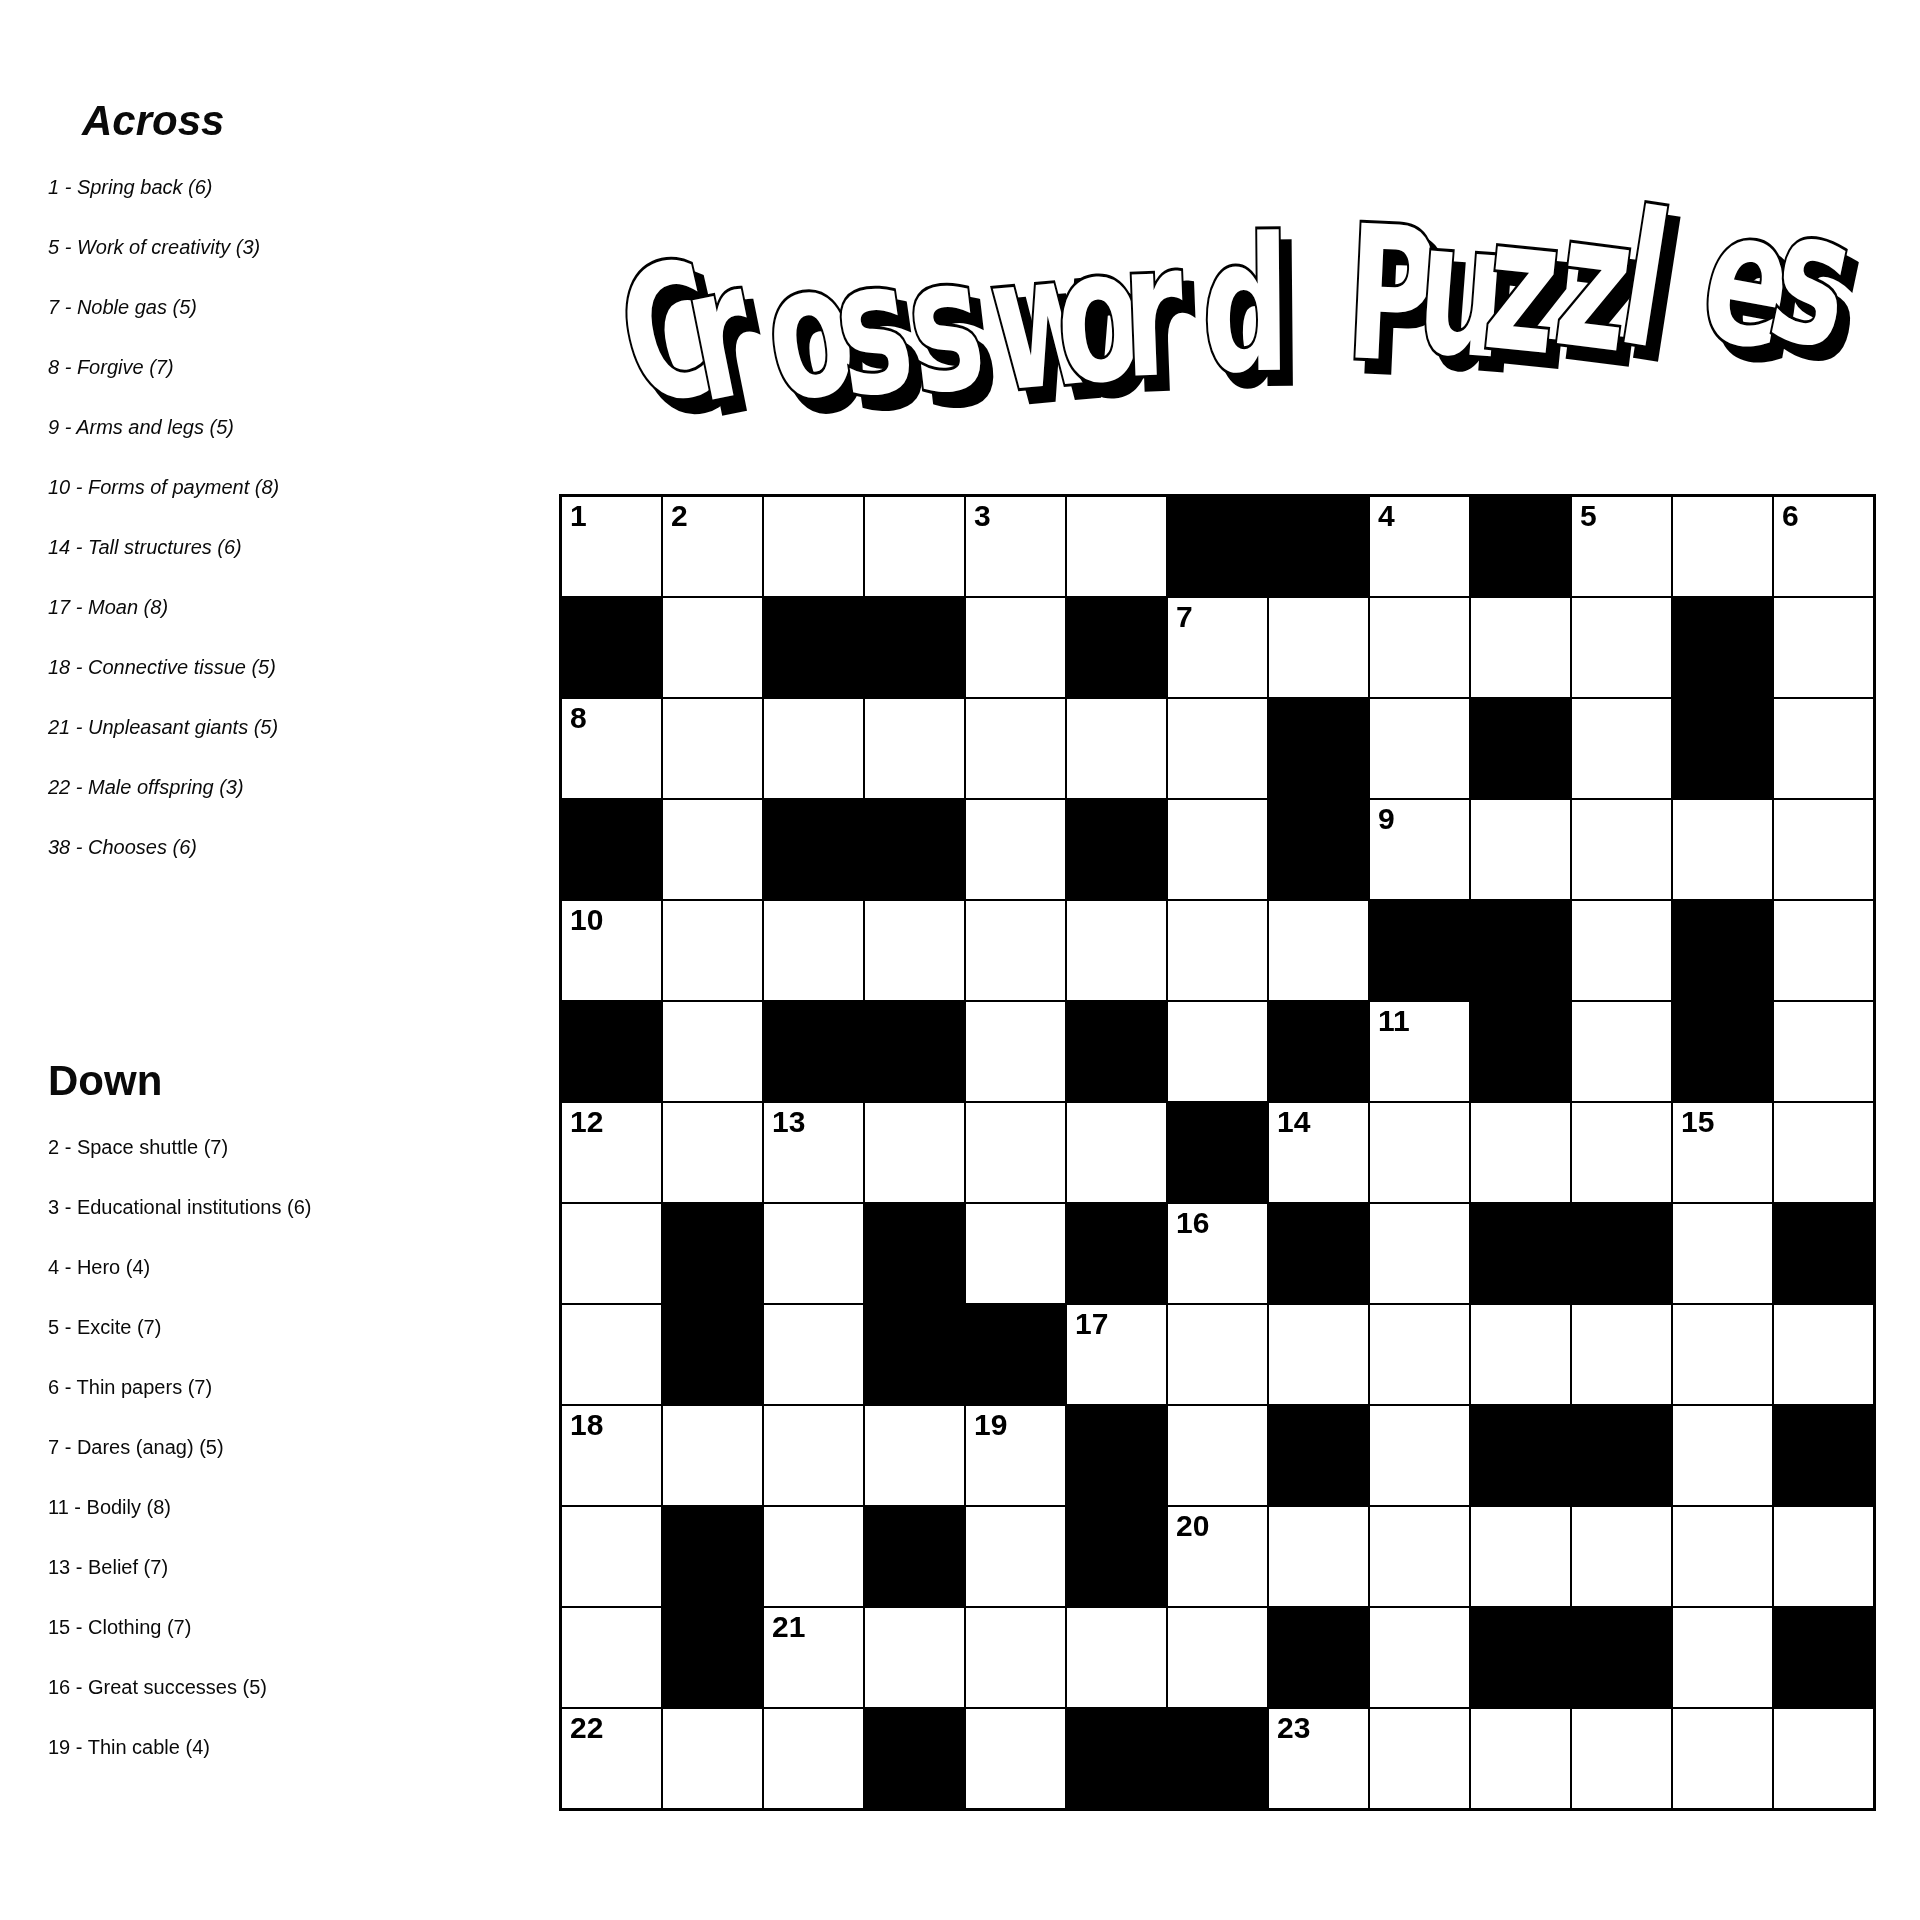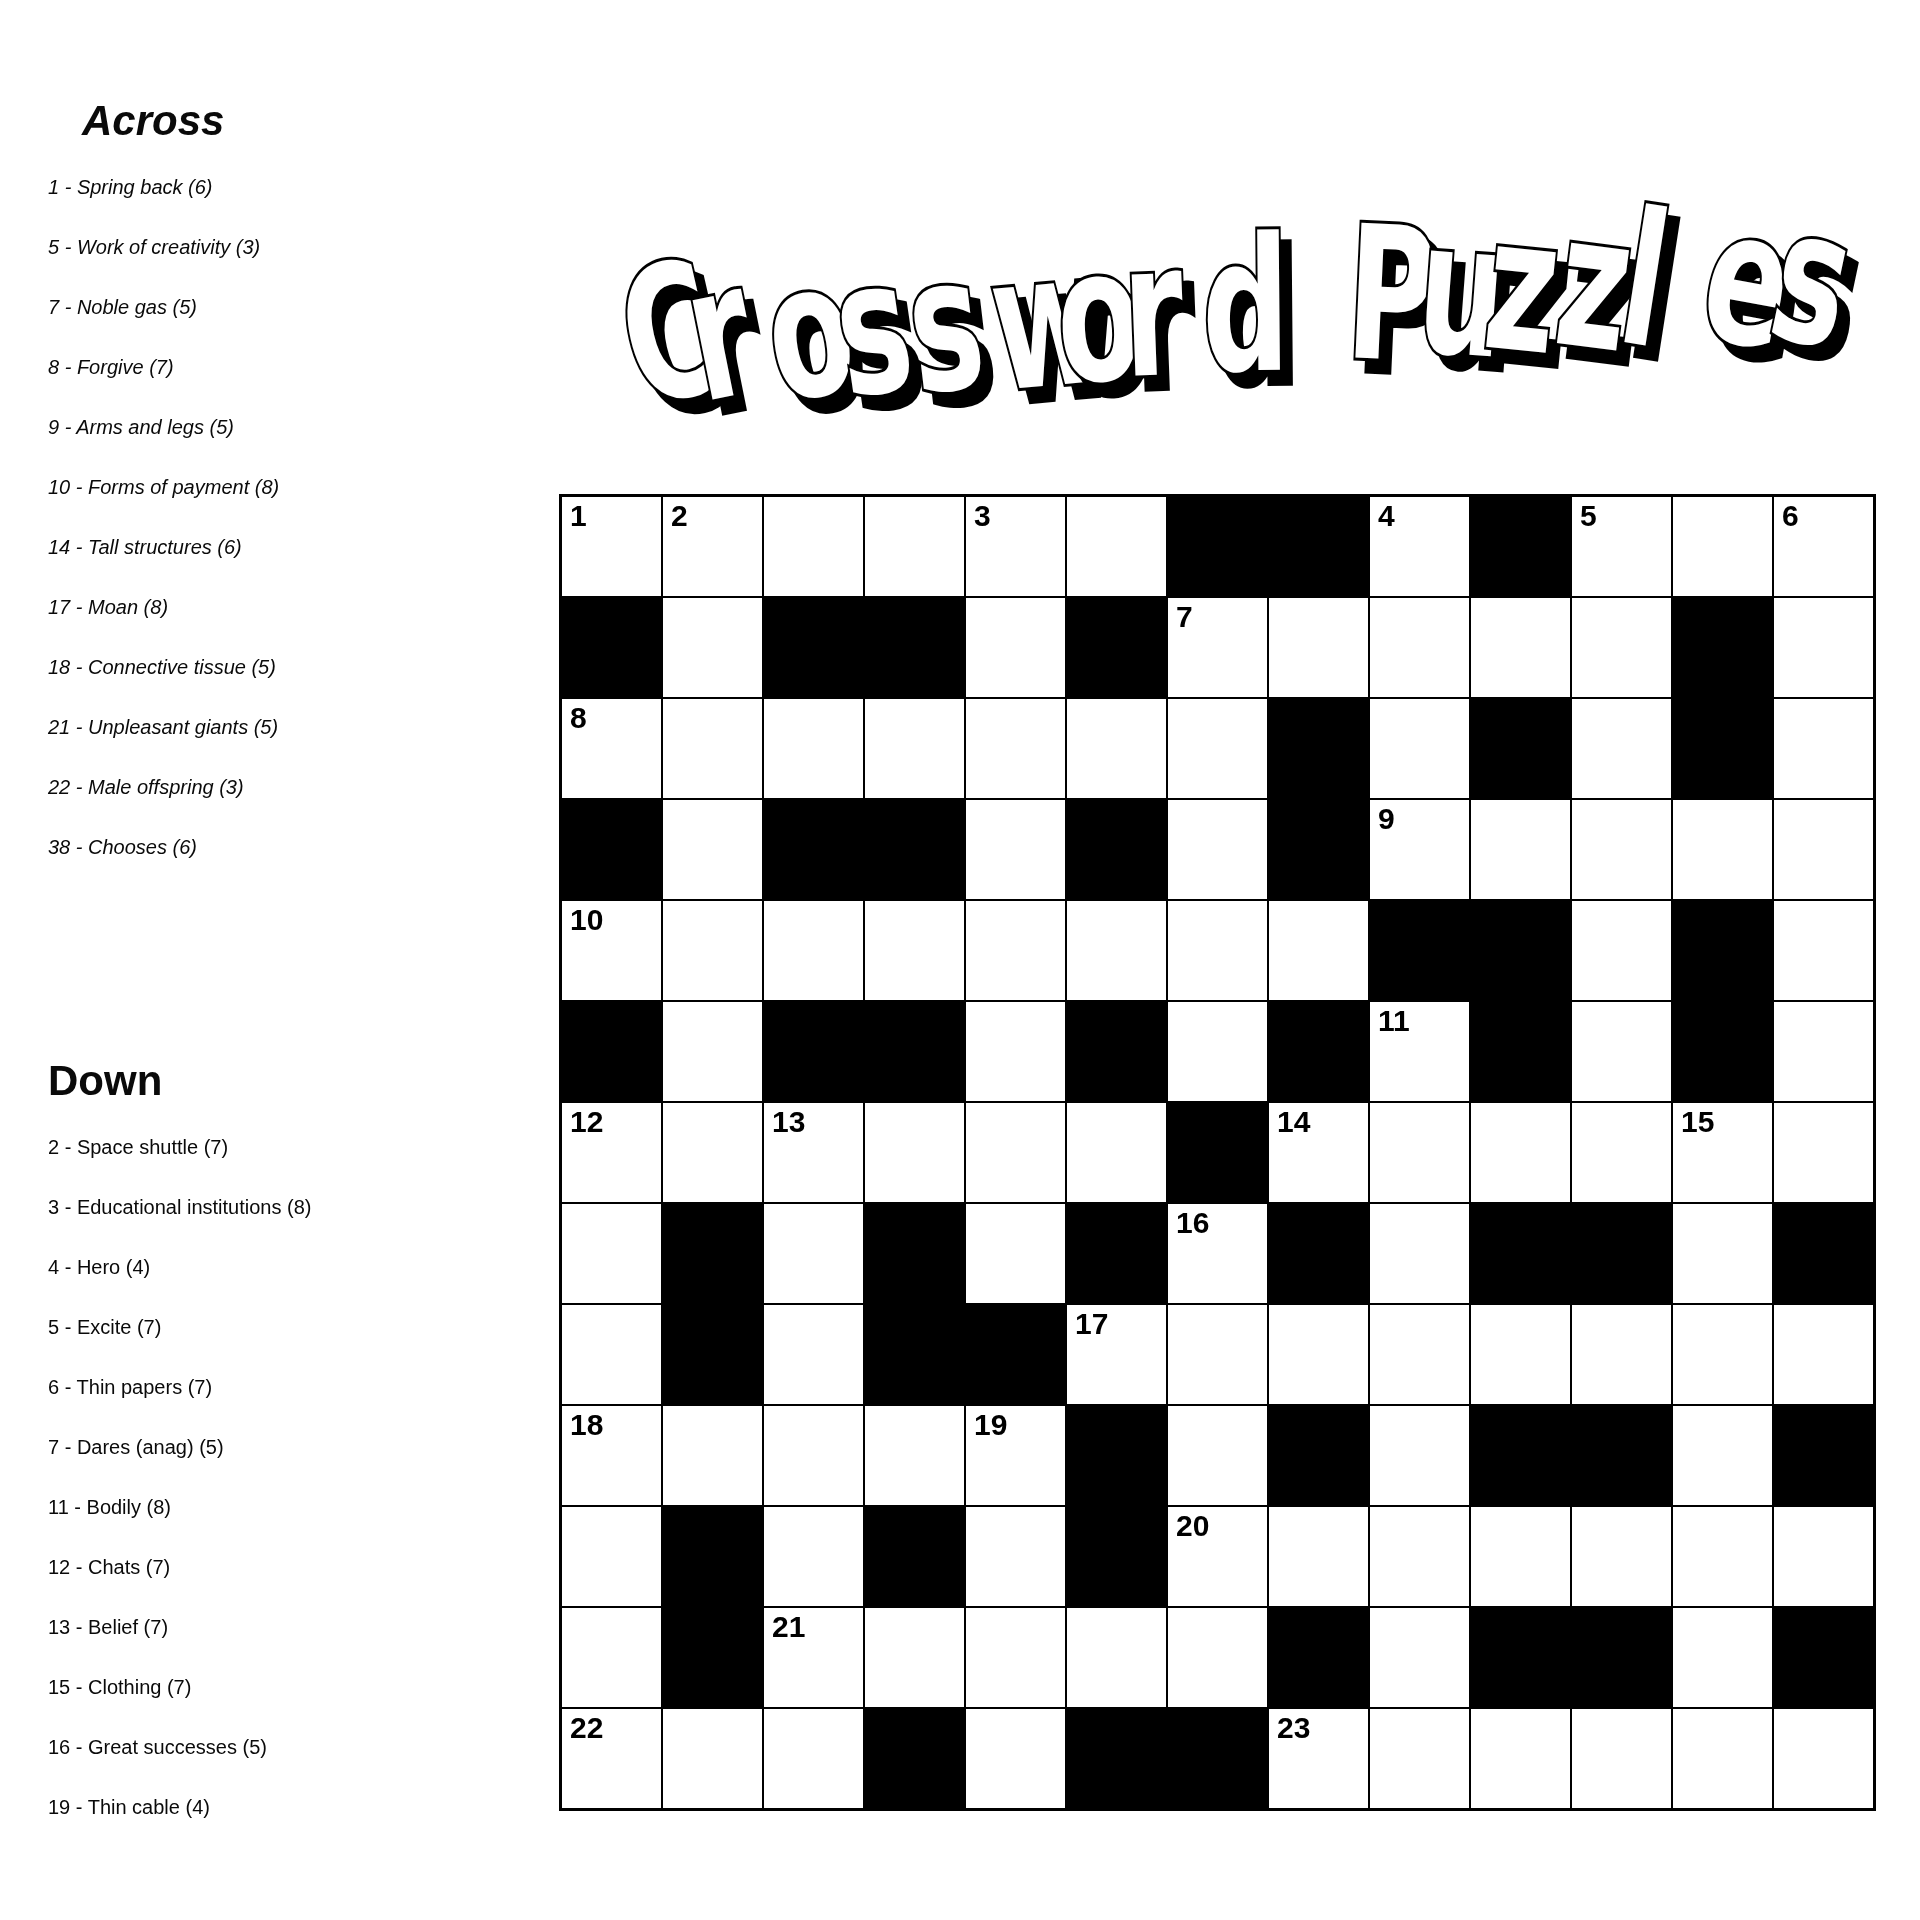--- a/index.html
+++ b/index.html
@@ -115,27 +115,26 @@
       <div class="clue">21 - Unpleasant giants (5)</div>
       <div class="clue">22 - Male offspring (3)</div>
       <div class="clue">38 - Chooses (6)</div>
     </div>
 </div>
 
 <div id="down-section" class="clue-section">
   <div class="clue-header">Down</div>
   <div>
       <div class="clue">2 - Space shuttle (7)</div>
-      <div class="clue">3 - Educational institutions (8)</div>
+      <div class="clue">3 - Educational institutions (6)</div>
       <div class="clue">4 - Hero (4)</div>
       <div class="clue">5 - Excite (7)</div>
       <div class="clue">6 - Thin papers (7)</div>
       <div class="clue">7 - Dares (anag) (5)</div>
       <div class="clue">11 - Bodily (8)</div>
-      <div class="clue">12 - Chats (7)</div>
       <div class="clue">13 - Belief (7)</div>
       <div class="clue">15 - Clothing (7)</div>
       <div class="clue">16 - Great successes (5)</div>
       <div class="clue">19 - Thin cable (4)</div>
     </div>
 </div>
 
 <div id="grid">
     <div class="cell">
       <span class="num">1</span>

